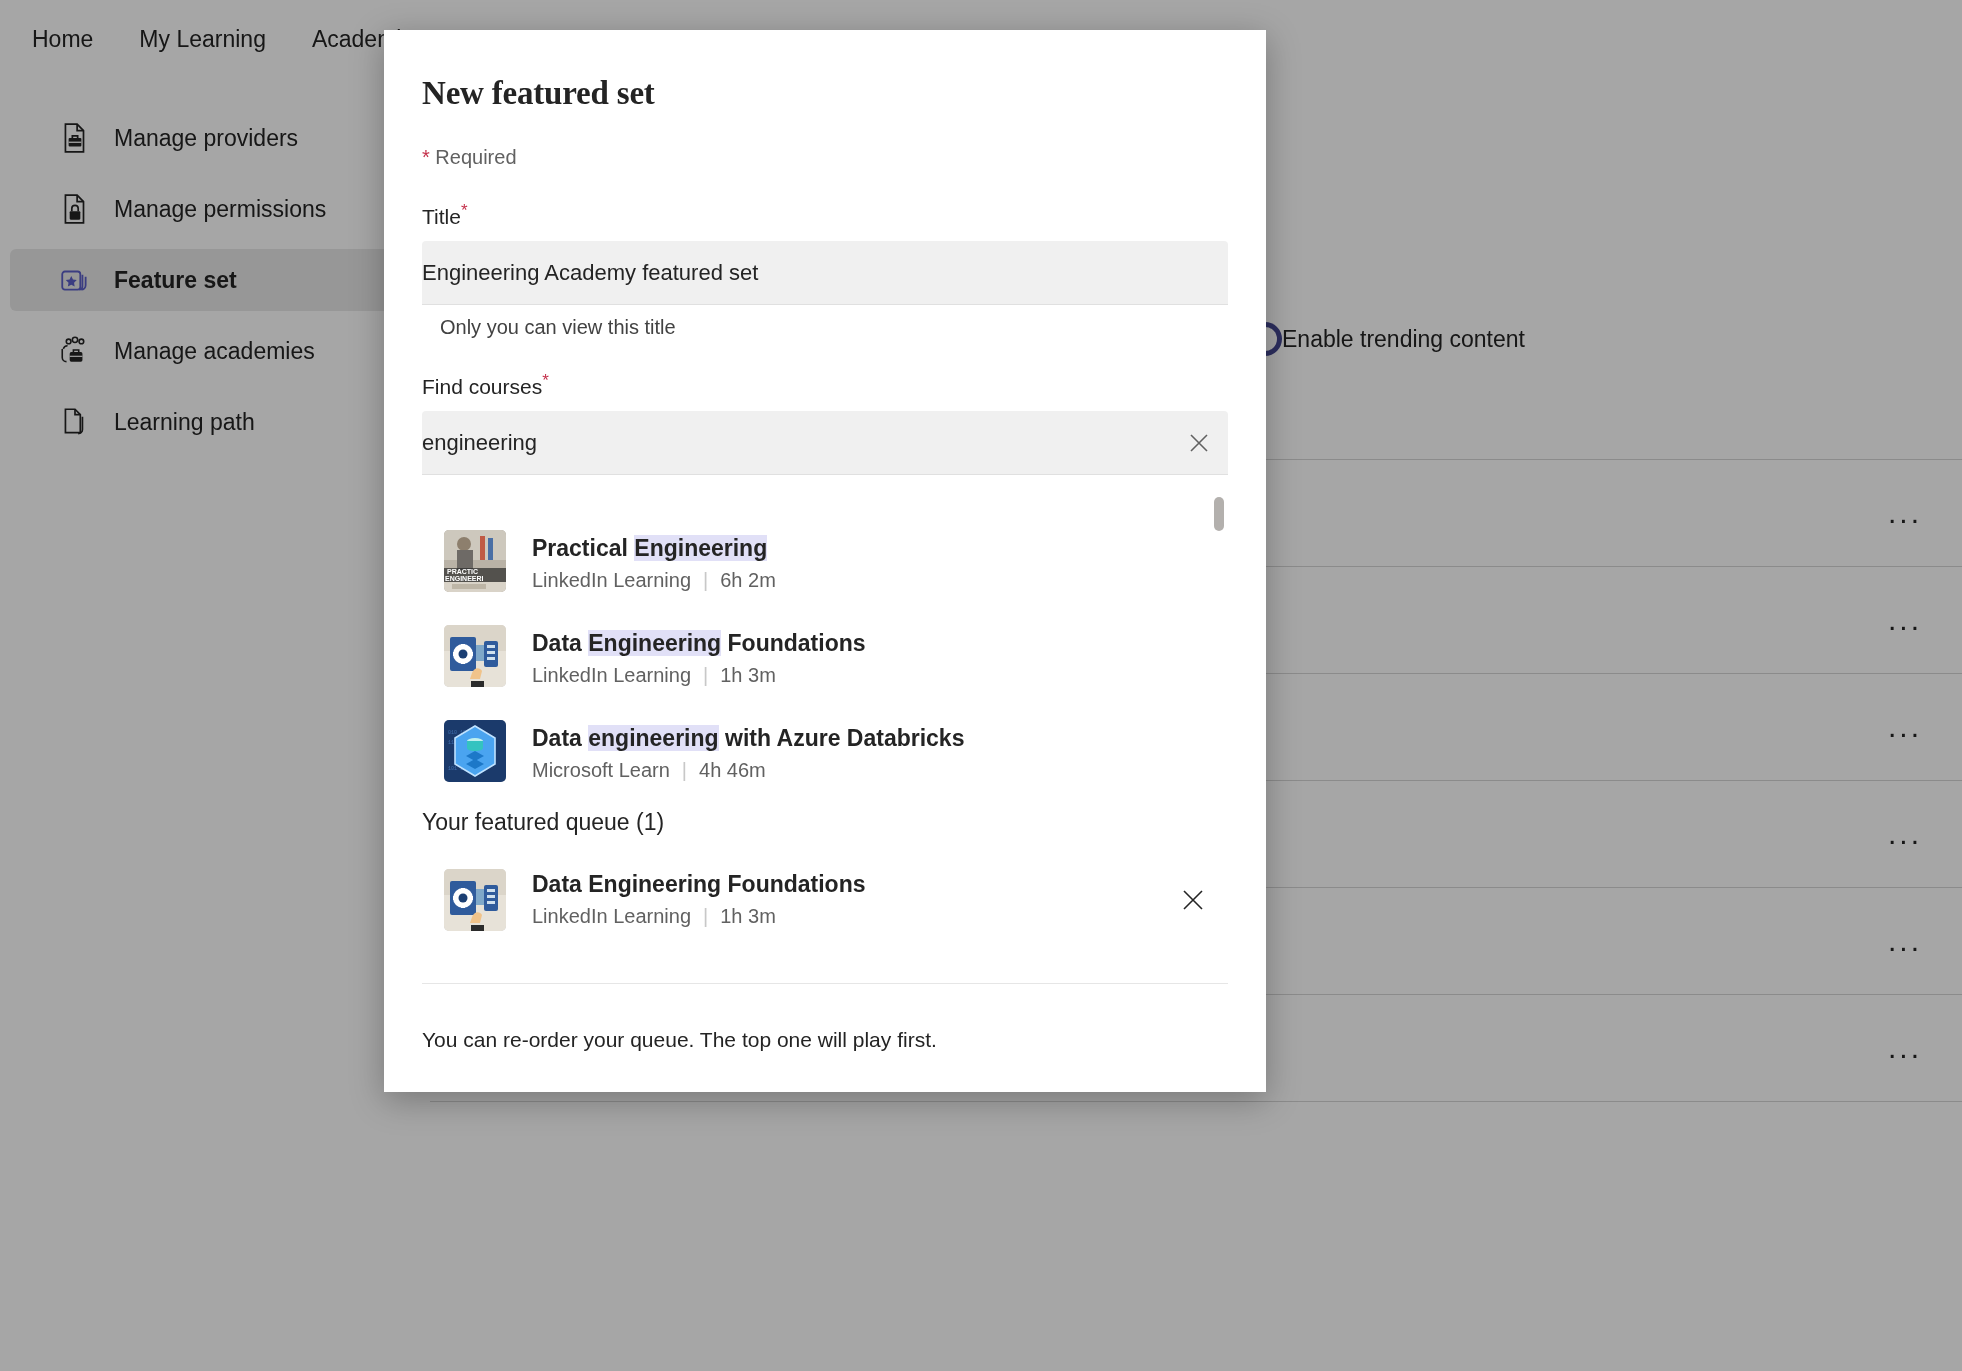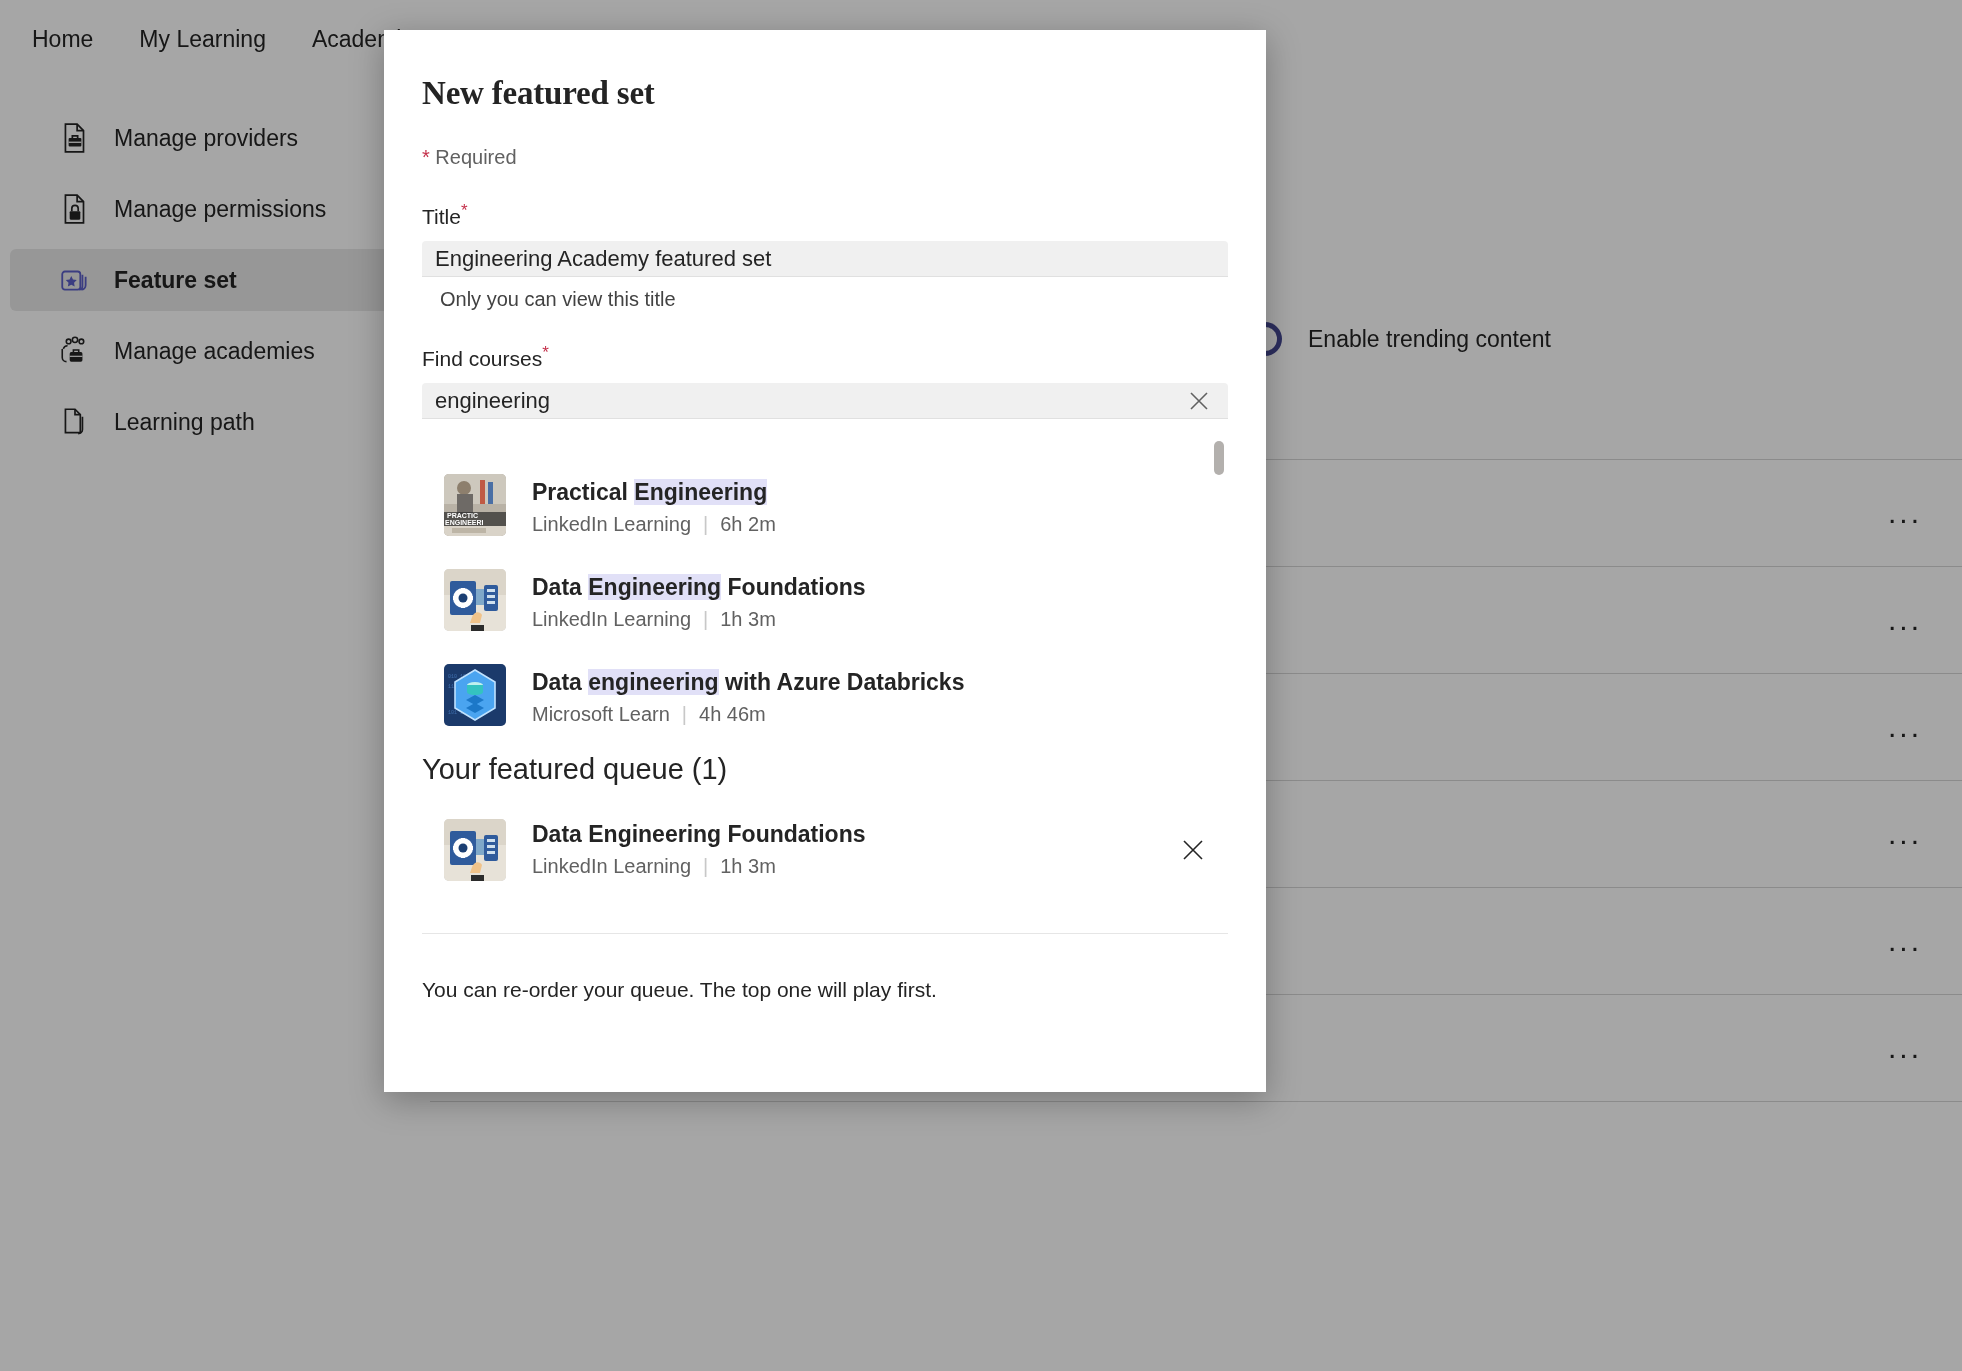--- a/index.html
+++ b/index.html
@@ -62,21 +62,21 @@
     position: absolute; top: 150px; left: 430px; right: 0; bottom: 0;
     padding: 0 40px;
   }
   #bg-desc {
     position: absolute; top: 66px; left: 0; right: 30px;
     font-size: 23px; color: #242424; line-height: 1.4;
     white-space: nowrap; overflow: hidden;
   }
   #bg-toggle-row {
     position: absolute; top: 172px; left: 790px;
-    display: flex; align-items: center; gap: 26px;
+    display: flex; align-items: center; 
   }
   .toggle {
     width: 62px; height: 34px; border-radius: 17px;
     background: #444791; position: relative;
   }
   .toggle .knob {
     position: absolute; top: 5px; right: 5px;
     width: 24px; height: 24px; border-radius: 50%; background: #ffffff;
   }
   #bg-toggle-label { font-size: 23px; color: #242424; white-space: nowrap; }
@@ -118,25 +118,25 @@
   }
   .req-star { color: #c4314b; }
 
   .field-label {
     font-size: 21px; color: #242424; margin-top: 32px; display: inline-block;
   }
   .field-label sup { color: #c4314b; font-size: 17px; }
 
   .text-input {
     margin-top: 12px;
-    height: 36px; background: #f0f0f0;
+    height: 64px; background: #f0f0f0;
     border: none; border-bottom: 1px solid #e0e0e0;
     border-radius: 4px 4px 0 0;
     display: flex; align-items: center;
-    padding: 0 13px;
+    padding: 0 0;
     font-size: 22px; color: #242424;
     position: relative;
   }
   .input-hint {
     font-size: 20px; color: #424242; margin-top: 11px; padding-left: 18px;
   }
   .clear-btn {
     position: absolute; right: 14px; top: 50%; transform: translateY(-50%);
     width: 30px; height: 30px; display: flex; align-items: center; justify-content: center;
   }
@@ -171,21 +171,21 @@
     font-size: 23px; font-weight: bold; color: #242424; white-space: nowrap;
   }
   .hl { background: #e1e0f7; }
   .course-sub {
     font-size: 20px; color: #616161; display: flex; align-items: center; gap: 12px;
     white-space: nowrap;
   }
   .sep { color: #c8c8c8; }
 
   #queue-heading {
-    font-size: 29px; color: #242424; margin-top: 26px;
+    font-size: 23px; color: #242424; margin-top: 26px;
   }
   #queue-list { margin-top: 16px; }
   .queue-row {
     display: flex; align-items: center; gap: 26px;
     height: 95px; padding-left: 22px; padding-right: 12px;
     position: relative;
   }
   .queue-remove {
     position: absolute; right: 18px; top: 50%; transform: translateY(-50%);
     width: 34px; height: 34px; display: flex; align-items: center; justify-content: center;

